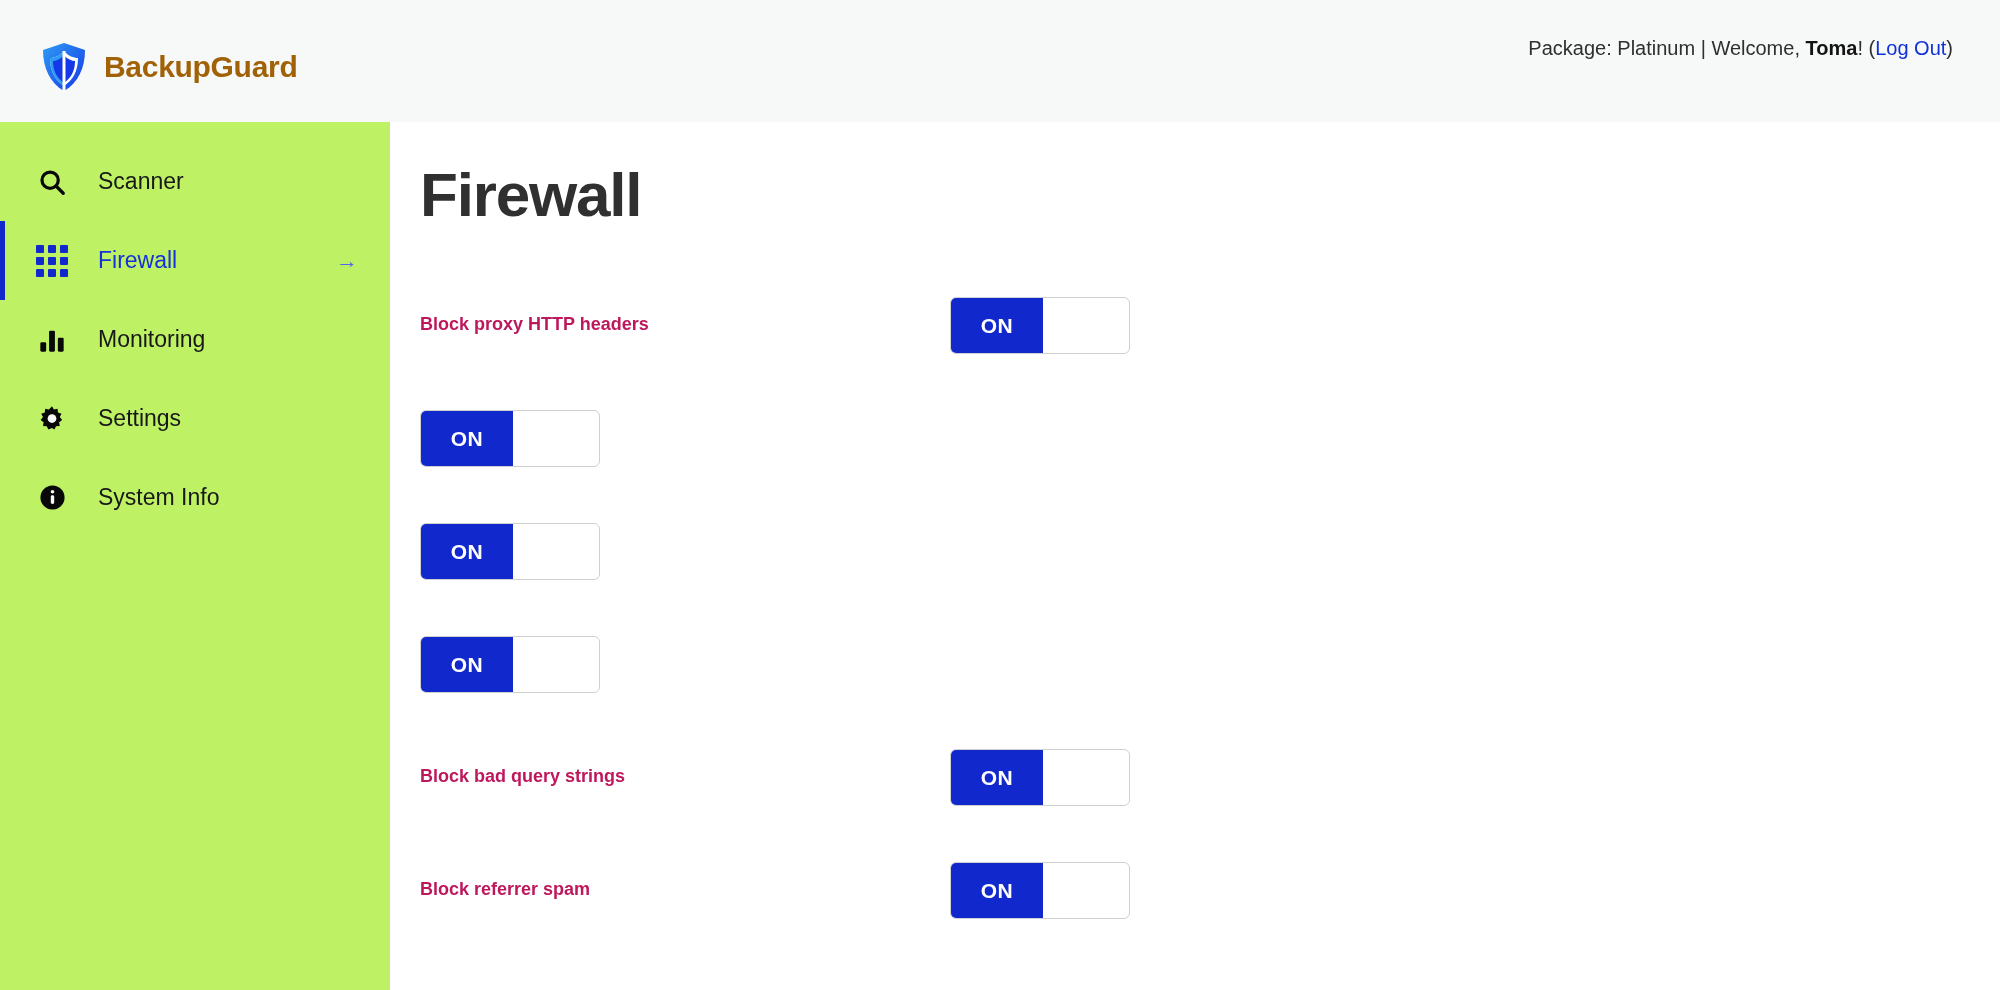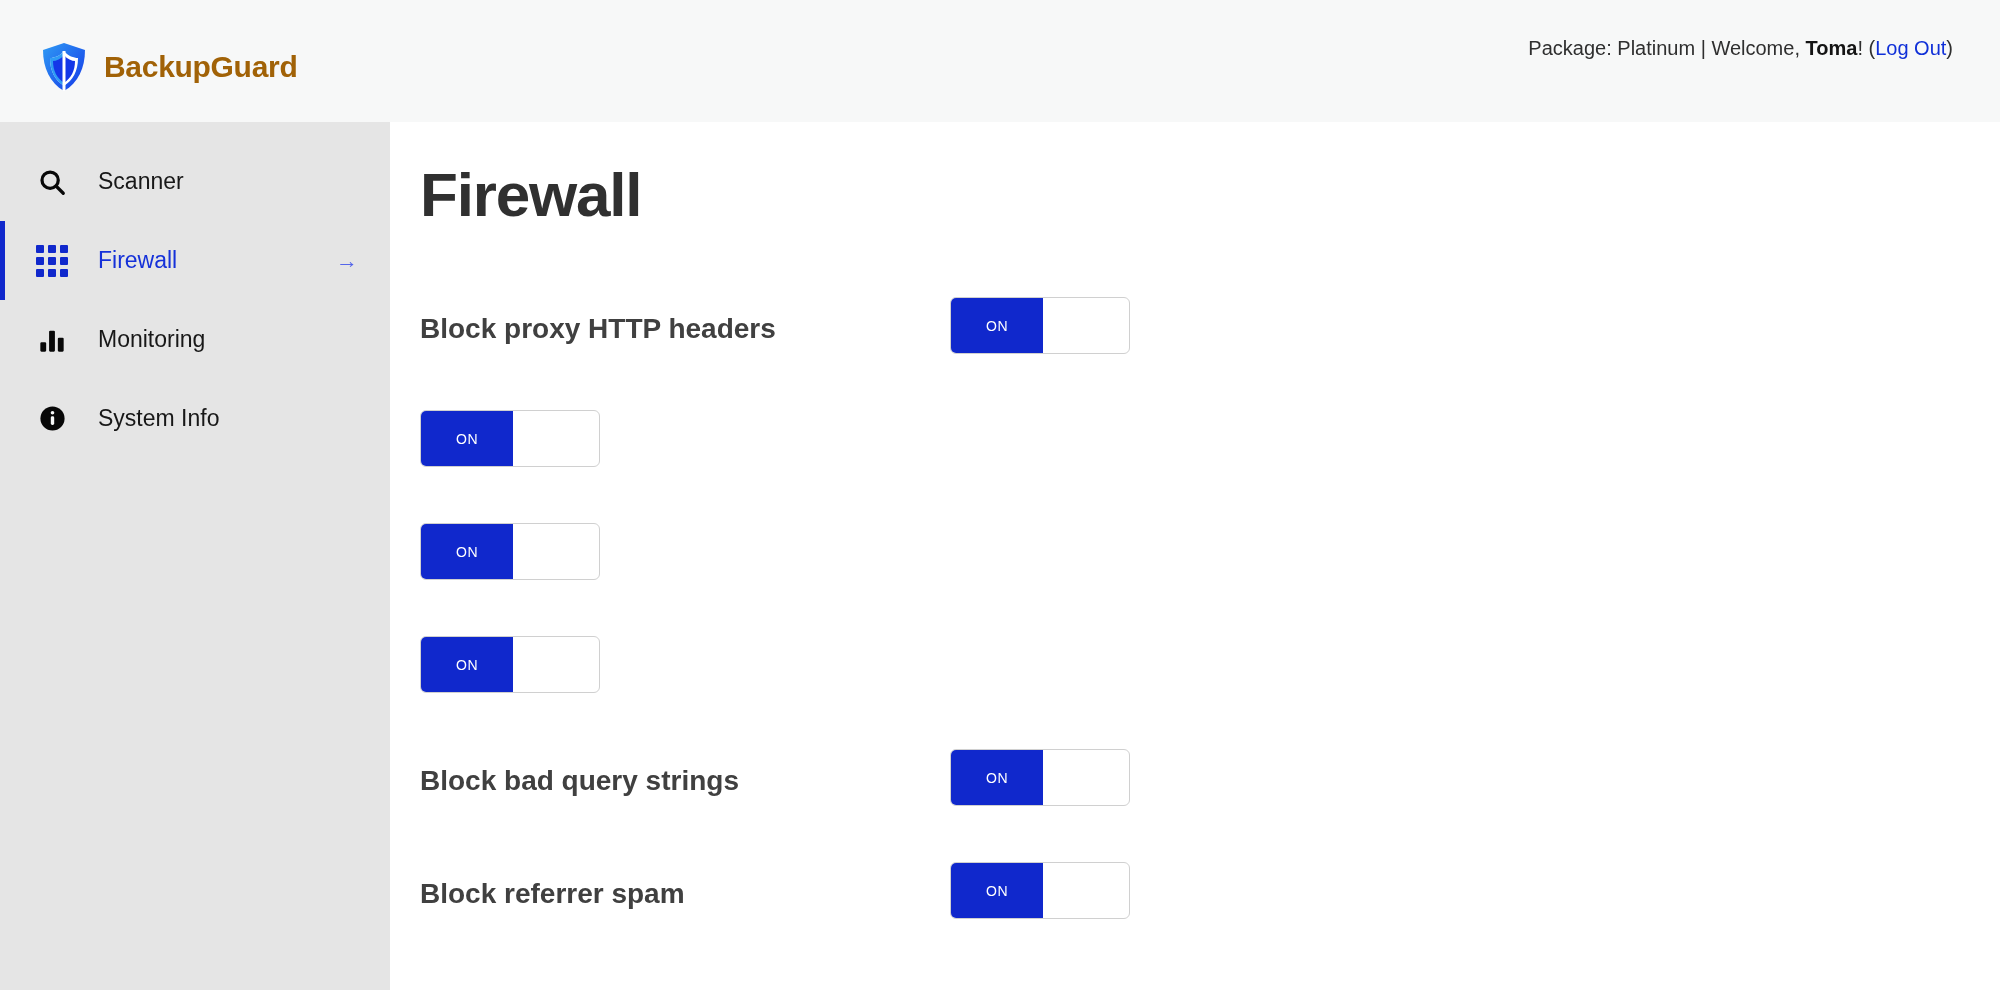--- a/index.html
+++ b/index.html
@@ -64,21 +64,21 @@
     text-decoration: none;
   }
 
   
   .sidebar {
     position: absolute;
     top: 122px;
     left: 0;
     width: 390px;
     height: 868px;
-    background: #e5e5e5;
+    background: #bef264;
     padding-top: 20px;
   }
 
   .nav-item {
     position: relative;
     height: 79px;
     display: flex;
     align-items: center;
     padding-left: 34px;
     cursor: pointer;
@@ -159,23 +159,23 @@
   }
 
   .setting-row {
     height: 113px;
     display: flex;
     align-items: flex-start;
   }
 
   .setting-label {
     width: 530px;
-    font-size: 28px;
+    font-size: 18px;
     font-weight: bold;
-    color: #404040;
+    color: #be185d;
     line-height: 1;
     padding-top: 18px;
     white-space: nowrap;
   }
 
   .toggle {
     position: relative;
     width: 180px;
     height: 57px;
     border: 1px solid #d0d0d0;
@@ -190,22 +190,22 @@
     top: 0; left: 0;
     width: 92px;
     height: 55px;
     background: #1028cc;
     display: flex;
     align-items: center;
     justify-content: center;
   }
   .toggle .knob-text {
     color: #ffffff;
-    font-size: 14px;
-    font-weight: normal;
+    font-size: 21px;
+    font-weight: bold;
     letter-spacing: 0.5px;
     line-height: 1;
   }
 </style>
 </head>
 <body>
 
 <div id="app">
 
   <div class="topbar">
@@ -266,20 +266,29 @@
       <span class="nav-icon">
         <svg width="28" height="28" viewBox="0 0 24 24" fill="currentColor">
           <rect x="2" y="14" width="5" height="8" rx="1"></rect>
           <rect x="9.5" y="4" width="5" height="18" rx="1"></rect>
           <rect x="17" y="10" width="5" height="12" rx="1"></rect>
         </svg>
       </span>
       <span class="nav-label">Monitoring</span>
     </a>
 
+    <a href="#" class="nav-item">
+      <span class="nav-icon">
+        <svg width="30" height="30" viewBox="0 0 24 24" fill="currentColor">
+          <path d="M12 1.8l1.5 2.6 2.9-.7.4 3 2.8 1.1-1.4 2.6 1.9 2.3-2.4 1.8.5 3-3 .2-1.3 2.7L12 19.2 9.1 20.4 7.8 17.7l-3-.2.5-3-2.4-1.8L4.8 10.4 3.4 7.8l2.8-1.1.4-3 2.9.7z"></path>
+          <circle cx="12" cy="11.6" r="3.5" fill="#f7f8f8"></circle>
+        </svg>
+      </span>
+      <span class="nav-label">Settings</span>
+    </a>
 
     <a href="#" class="nav-item">
       <span class="nav-icon">
         <svg width="29" height="29" viewBox="0 0 24 24" fill="currentColor">
           <circle cx="12" cy="12" r="10"></circle>
           <circle cx="12" cy="7.2" r="1.5" fill="#f7f8f8"></circle>
           <rect x="10.6" y="10.2" width="2.8" height="7.2" rx="1.2" fill="#f7f8f8"></rect>
         </svg>
       </span>
       <span class="nav-label">System Info</span>

